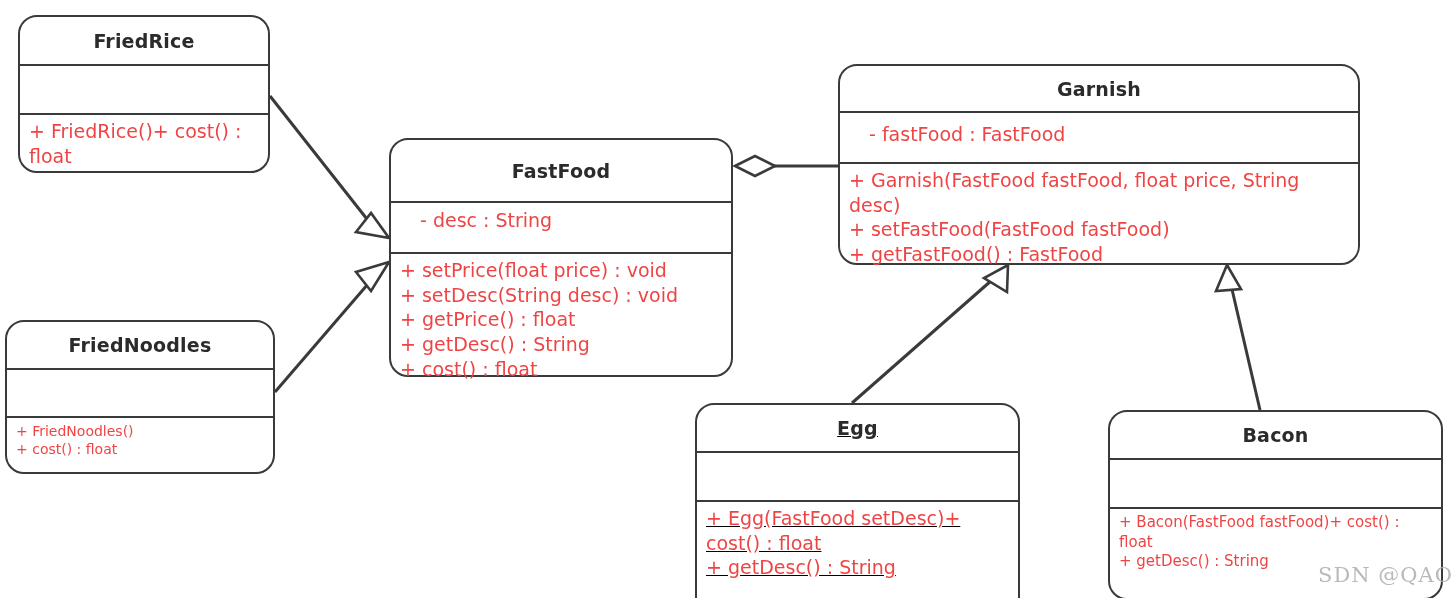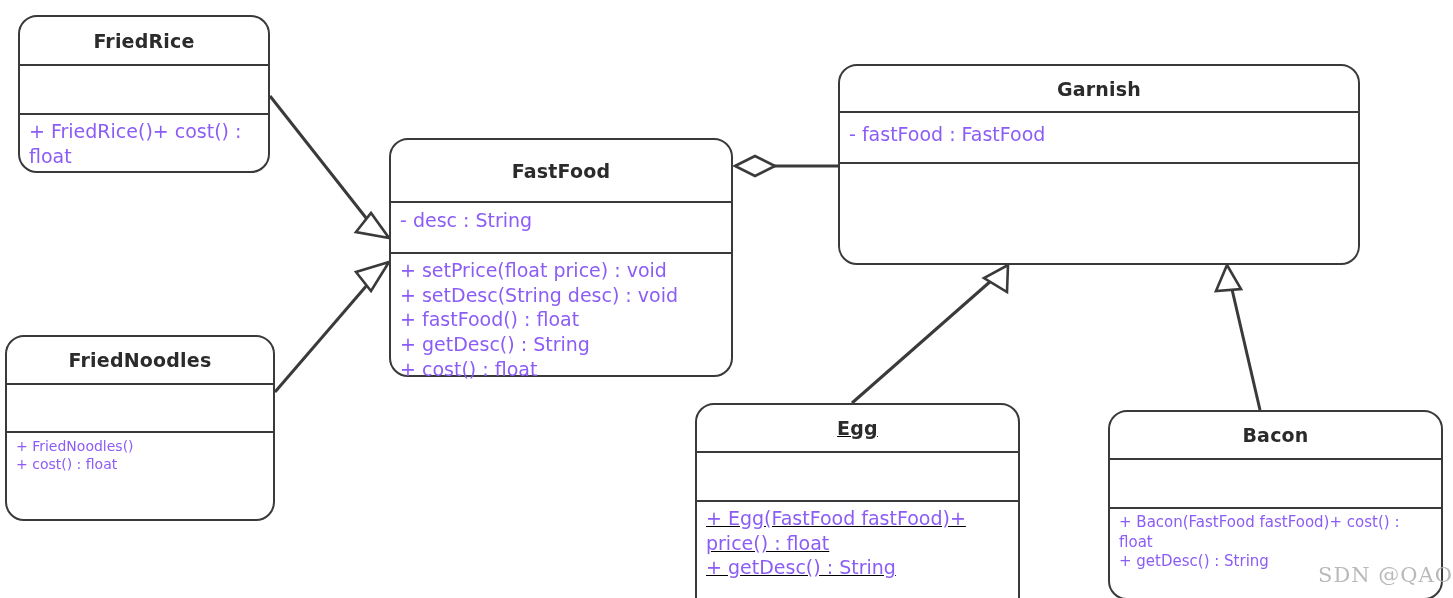--- a/index.html
+++ b/index.html
@@ -35,24 +35,24 @@
   }
   .cls-sep {
     width: 100%;
     height: 0;
     border-top: 2.5px solid #3a3a3a;
   }
   .cls-attrs, .cls-ops {
     box-sizing: border-box;
     width: 100%;
     padding: 4px 9px 2px 9px;
-    color: #8b5cf6;
+    color: #ef4444;
     overflow: hidden;
   }
-  .cls-attrs { padding-top: 5px; }
+  .cls-attrs { padding-top: 5px; margin-left: 20px; }
   .member {
     white-space: normal;
     line-height: 1.30;
   }
   svg.links {
     position: absolute;
     left: 0;
     top: 0;
     width: 1453px;
     height: 598px;
@@ -116,63 +116,68 @@
   <div class="uml-class" style="left:18px; top:15px; width:252px; height:158px;">
     <div class="cls-title" style="height:47px; font-size:19px;">FriedRice</div>
     <div class="cls-sep"></div>
     <div class="cls-attrs" style="height:47px; font-size:19px;"></div>
     <div class="cls-sep"></div>
     <div class="cls-ops" style="font-size:19px;">
       <div class="member">+ FriedRice()+ cost() : float</div>
     </div>
   </div>
 
-  <div class="uml-class" style="left:5px; top:335px; width:270px; height:186px;">
+  <div class="uml-class" style="left:5px; top:320px; width:270px; height:154px;">
     <div class="cls-title" style="height:46px; font-size:19px;">FriedNoodles</div>
     <div class="cls-sep"></div>
     <div class="cls-attrs" style="height:46px; font-size:19px;"></div>
     <div class="cls-sep"></div>
     <div class="cls-ops" style="font-size:14px;">
       <div class="member">+ FriedNoodles()</div>
       <div class="member">+ cost() : float</div>
     </div>
   </div>
 
   <div class="uml-class" style="left:389px; top:138px; width:344px; height:239px;">
     <div class="cls-title" style="height:61px; font-size:19px;">FastFood</div>
     <div class="cls-sep"></div>
     <div class="cls-attrs" style="height:49px; font-size:19px;">
       <div class="member">- desc : String</div>
     </div>
     <div class="cls-sep"></div>
     <div class="cls-ops" style="font-size:19px;">
       <div class="member">+ setPrice(float price) : void</div>
       <div class="member">+ setDesc(String desc) : void</div>
-      <div class="member">+ fastFood() : float</div>
+      <div class="member">+ getPrice() : float</div>
       <div class="member">+ getDesc() : String</div>
       <div class="member">+ cost() : float</div>
     </div>
   </div>
 
   <div class="uml-class" style="left:838px; top:64px; width:522px; height:201px;">
     <div class="cls-title" style="height:45px; font-size:19px;">Garnish</div>
     <div class="cls-sep"></div>
     <div class="cls-attrs" style="height:49px; font-size:19px; padding-top:9px;">
       <div class="member">- fastFood : FastFood</div>
     </div>
     <div class="cls-sep"></div>
+    <div class="cls-ops" style="font-size:19px;">
+      <div class="member">+ Garnish(FastFood fastFood, float price, String desc)</div>
+      <div class="member">+ setFastFood(FastFood fastFood)</div>
+      <div class="member">+ getFastFood() : FastFood</div>
+    </div>
   </div>
 
   <div class="uml-class" style="left:695px; top:403px; width:325px; height:220px;text-decoration:underline;">
     <div class="cls-title" style="height:46px; font-size:19px;">Egg</div>
     <div class="cls-sep"></div>
     <div class="cls-attrs" style="height:47px; font-size:19px;"></div>
     <div class="cls-sep"></div>
     <div class="cls-ops" style="font-size:19px;">
-      <div class="member">+ Egg(FastFood fastFood)+ price() : float</div>
+      <div class="member">+ Egg(FastFood setDesc)+ cost() : float</div>
       <div class="member">+ getDesc() : String</div>
     </div>
   </div>
 
   <div class="uml-class" style="left:1108px; top:410px; width:335px; height:190px;">
     <div class="cls-title" style="height:46px; font-size:19px;">Bacon</div>
     <div class="cls-sep"></div>
     <div class="cls-attrs" style="height:47px; font-size:19px;"></div>
     <div class="cls-sep"></div>
     <div class="cls-ops" style="font-size:15px;">

